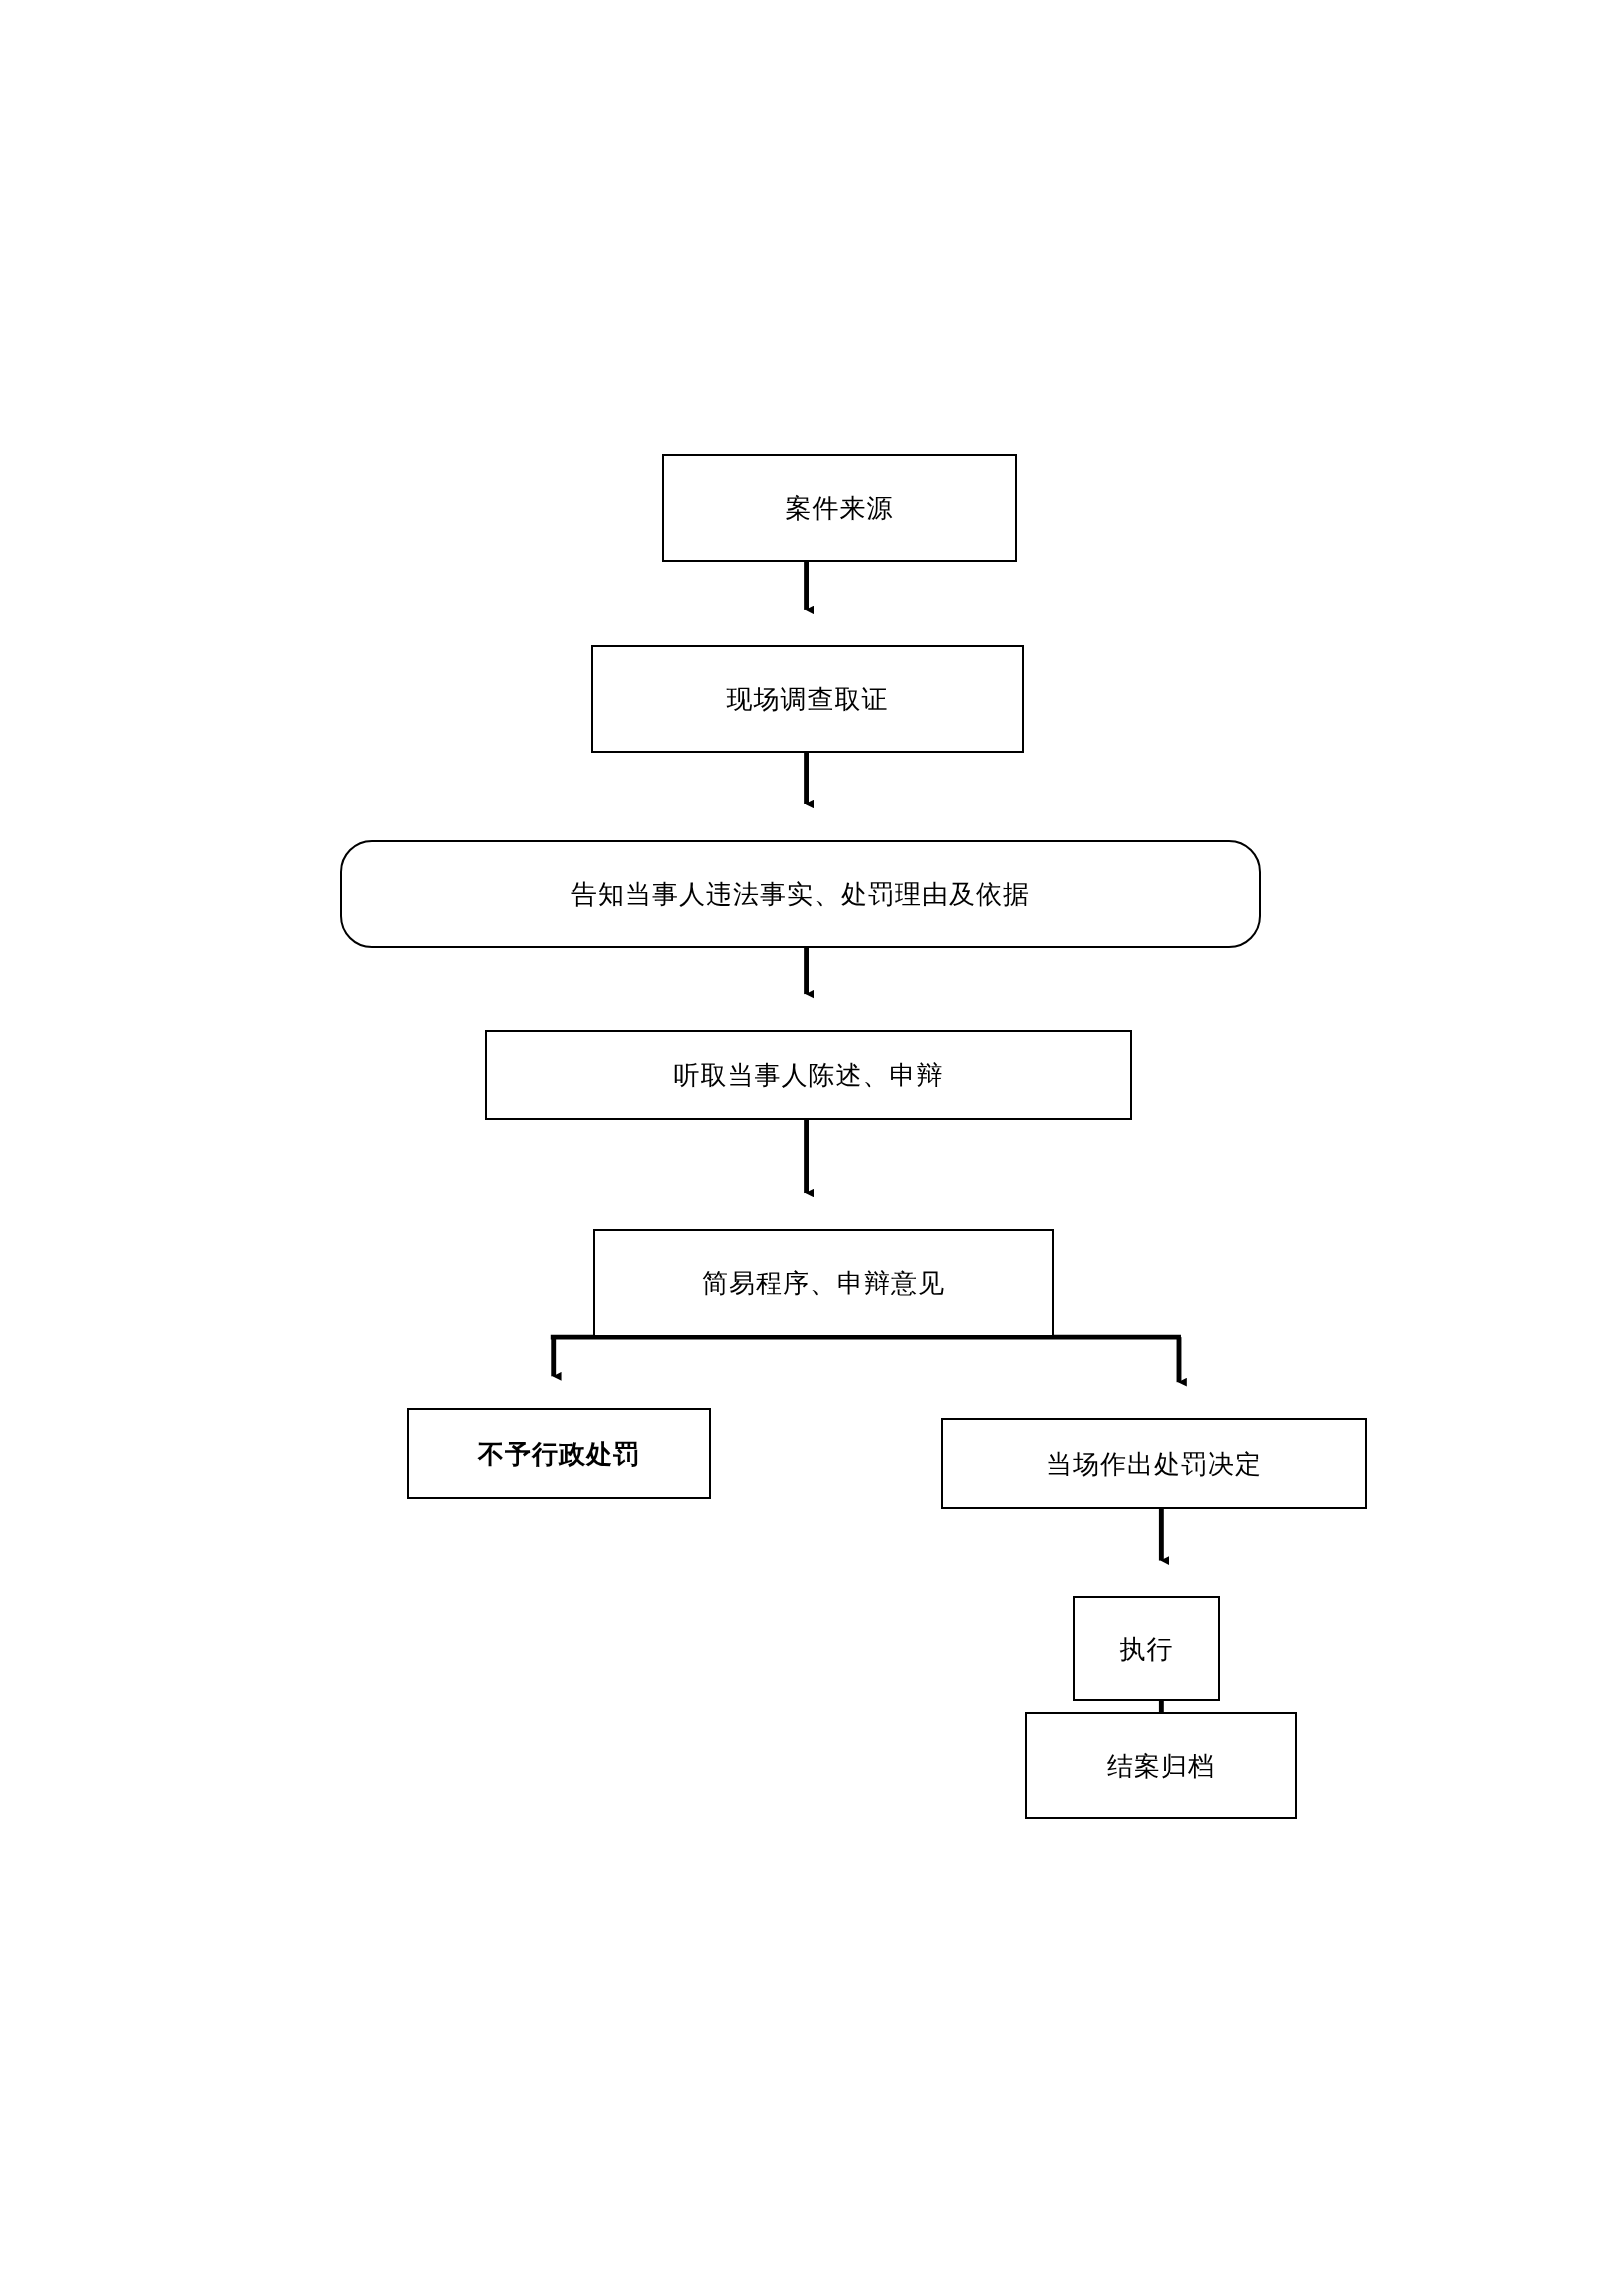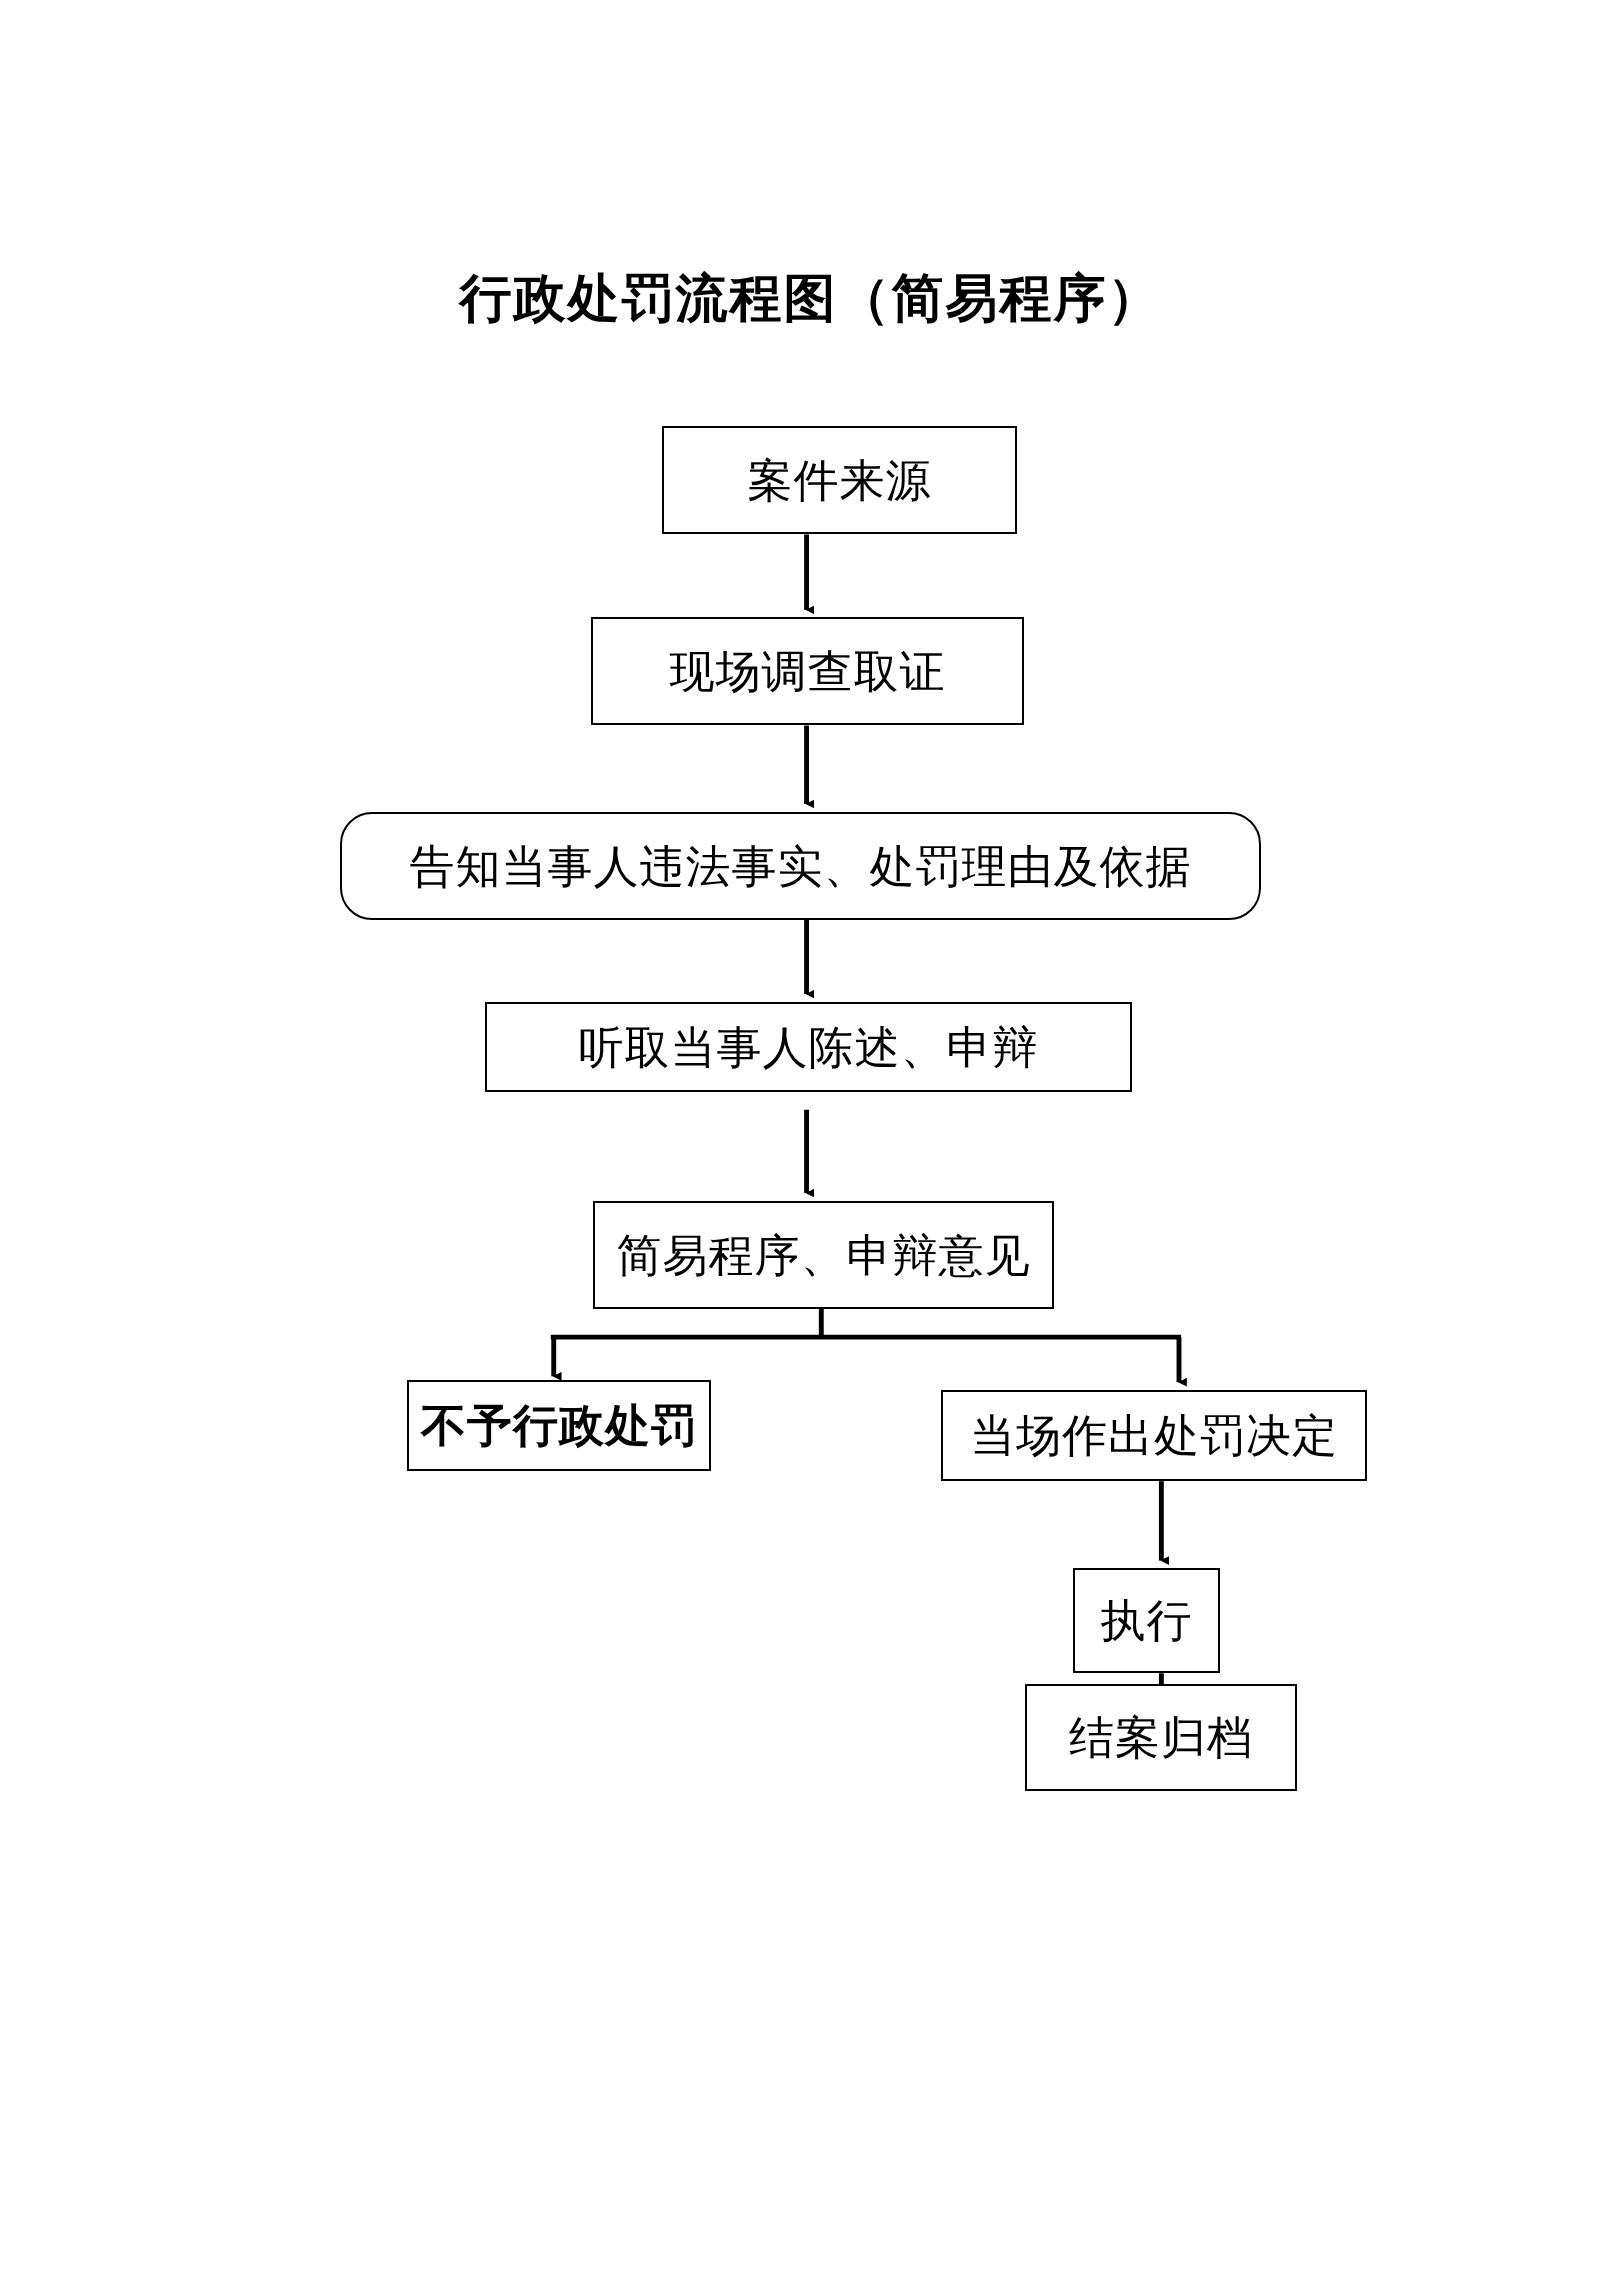--- a/index.html
+++ b/index.html
@@ -34,40 +34,40 @@
   .node {
     position: absolute;
     box-sizing: border-box;
     border: 2.9px solid #000000;
     background: #ffffff;
     display: flex;
     align-items: center;
     justify-content: center;
     color: #000000;
     font-family: "DejaVu Serif", "Liberation Serif", serif;
-    font-size: 45px;
+    font-size: 26px;
     letter-spacing: 1px;
     line-height: 1;
     white-space: nowrap;
+    margin-top: 28px;
   }
   #svg-edges {
     position: absolute;
     left: 0;
     top: 0;
     width: 1621px;
     height: 2293px;
     pointer-events: none;
   }
 </style>
 </head>
 <body>
 
 <div id="page">
 
-  <div id="title">行政处罚流程图（简易程序）</div>
 
   <svg id="svg-edges" viewBox="0 0 1654 2339">
     <defs>
       <marker id="arrowhead" markerWidth="9" markerHeight="9" refX="4.5" refY="8" orient="auto" markerUnits="userSpaceOnUse">
         <path d="M0,0 L9,0 L4.5,9 Z" fill="#000000"></path>
       </marker>
     </defs>
 
     <line x1="823" y1="545" x2="823" y2="622" stroke="#000000" stroke-width="5" marker-end="url(#arrowhead)"></line>
 

